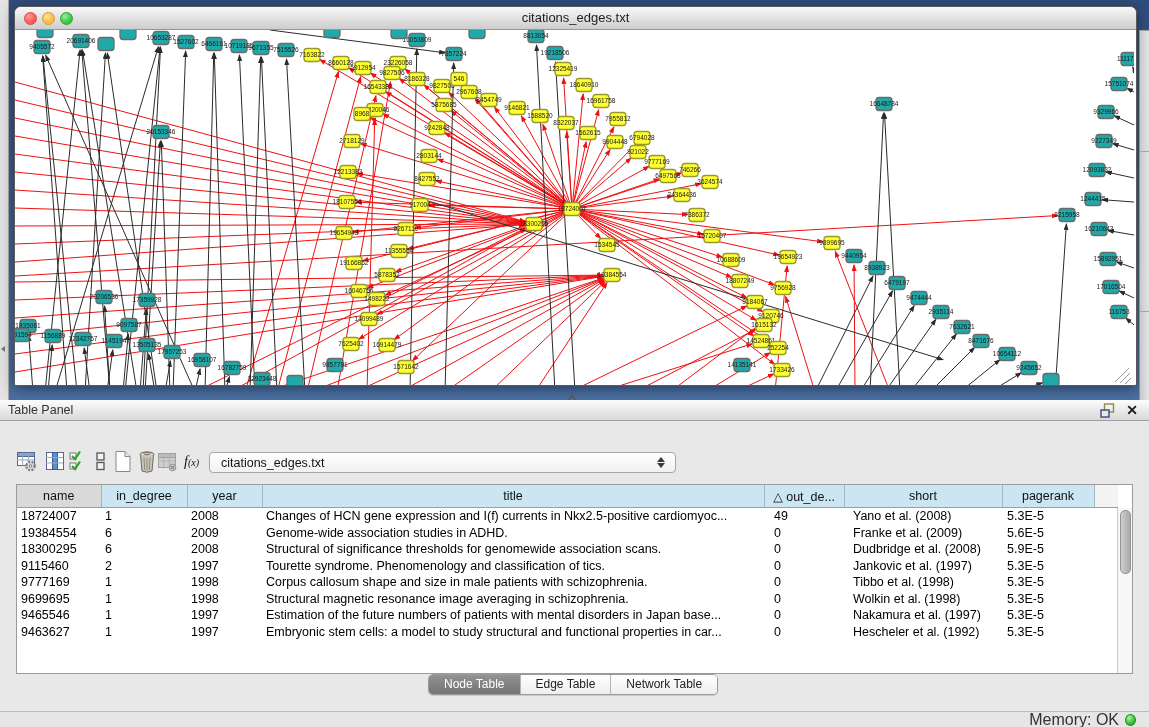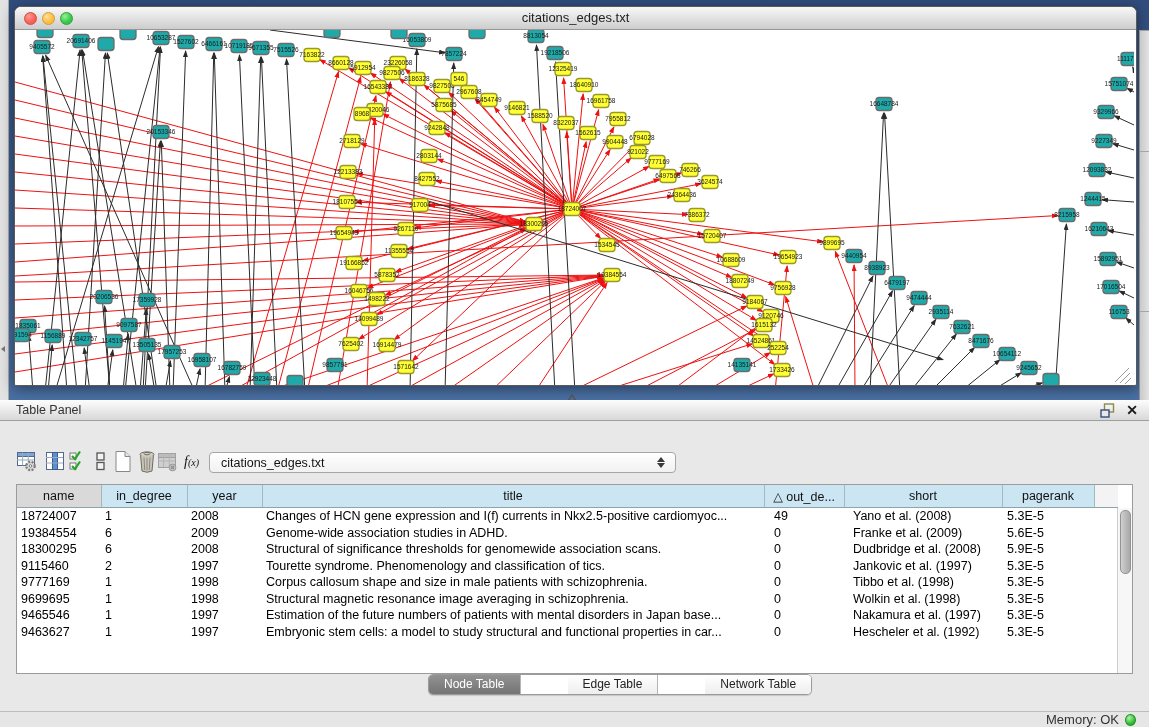--- a/index.html
+++ b/index.html
@@ -24,21 +24,21 @@
   .tl{position:absolute;top:4.5px;width:13px;height:13px;border-radius:50%;box-sizing:border-box;}
   #tl-close{left:9px;background:radial-gradient(circle at 35% 30%,#ff9a94,#f95e57 60%);border:1px solid #ce4a42;}
   #tl-min{left:27px;background:radial-gradient(circle at 35% 30%,#ffe09a,#fdbc40 60%);border:1px solid #d29a33;}
   #tl-zoom{left:45px;background:radial-gradient(circle at 35% 30%,#9aef9a,#34c748 60%);border:1px solid #2ea12e;}
   #graph-svg{display:block;background:#fff;border-radius:0 0 2px 2px;}
   #pane-cursor{position:absolute;left:566px;top:393px;width:12px;height:10px;font-size:9px;color:#555;}
   
   #table-panel{position:absolute;left:0;top:400px;width:1149px;height:327px;background:#e8e8e8;}
   #panel-header{position:absolute;left:0;top:0;width:100%;height:21px;
     background:linear-gradient(#fdfdfd,#d8d8d8);border-bottom:1px solid #9f9f9f;box-sizing:border-box;}
-  #panel-title{position:absolute;left:16px;top:0;line-height:21px;font-size:12.5px;color:#333;}
+  #panel-title{position:absolute;left:8px;top:0;line-height:21px;font-size:12.5px;color:#333;}
   #float-icon{position:absolute;right:33px;top:3px;width:16px;height:15px;cursor:pointer;}
   #close-icon{position:absolute;right:11px;top:1px;font-size:14px;font-weight:bold;color:#1a1a1a;cursor:pointer;line-height:19px;}
   
   .tb-icon{position:absolute;top:50px;width:22px;height:23px;cursor:pointer;}
   #fx-icon{font-family:"Liberation Serif",serif;font-style:italic;font-size:14px;color:#111;
     width:26px;line-height:23px;}
   #fx-icon .sm{font-size:10px;}
   #table-combo{position:absolute;left:209px;top:52px;width:467px;height:21px;box-sizing:border-box;
     background:linear-gradient(#ffffff,#f1f1f1);border:1px solid #a6a6a6;border-radius:4px;cursor:pointer;}
   #combo-value{position:absolute;left:11px;top:0;line-height:20px;font-size:12.5px;color:#111;}
@@ -57,28 +57,28 @@
   #data-table td{height:16.5px;font-size:12.5px;color:#000;padding:0 0 0 4px;
     white-space:nowrap;overflow:hidden;}
   #data-table td.c4{padding-left:10px;}
   #data-table td.c5{padding-left:9px;}
   #data-table td.c6{padding-left:5px;}
   #v-scrollbar{position:absolute;right:0;top:23px;bottom:0;width:14px;background:#f7f7f7;border-left:1px solid #cdcdcd;}
   #v-thumb{position:absolute;left:2px;top:2px;width:9px;height:62px;border-radius:5px;
     background:linear-gradient(90deg,#cfcfcf,#a8a8a8);border:1px solid #949494;}
   
   #tabbar{position:absolute;left:428px;top:274px;height:19px;display:flex;
-    border:1px solid #9b9b9b;border-radius:5px;overflow:hidden;background:#fff;box-shadow:0 1px 1px rgba(0,0,0,.15);gap:47px;}
+    border:1px solid #9b9b9b;border-radius:5px;overflow:hidden;background:#fff;box-shadow:0 1px 1px rgba(0,0,0,.15);}
   .tab{line-height:19px;font-size:12px;color:#222;padding:0 15px;background:linear-gradient(#ffffff,#eeeeee);
     border-right:1px solid #b5b5b5;cursor:pointer;white-space:nowrap;}
   .tab:last-child{border-right:none;}
   .tab.selected{background:linear-gradient(#929292,#747474);color:#fff;}
   
   #statusbar{position:absolute;left:0;top:311px;width:1149px;height:16px;background:#e6e6e6;border-top:1px solid #bcbcbc;}
-  #memory-label{position:absolute;right:30px;top:1px;font-size:13px;color:#333;line-height:14px;}
+  #memory-label{position:absolute;right:30px;top:1px;font-size:16px;color:#333;line-height:14px;}
   #memory-dot{position:absolute;right:13px;top:2px;width:11px;height:12px;border-radius:50%;
     background:radial-gradient(circle at 35% 30%,#aef3ae,#2eb82e 65%);border:1px solid #1e8f1e;box-sizing:border-box;}
   
   .grid-icon rect{shape-rendering:crispEdges;}
 </style>
 </head>
 <body>
 
 <div id="desktop">
   <div id="left-strip">

